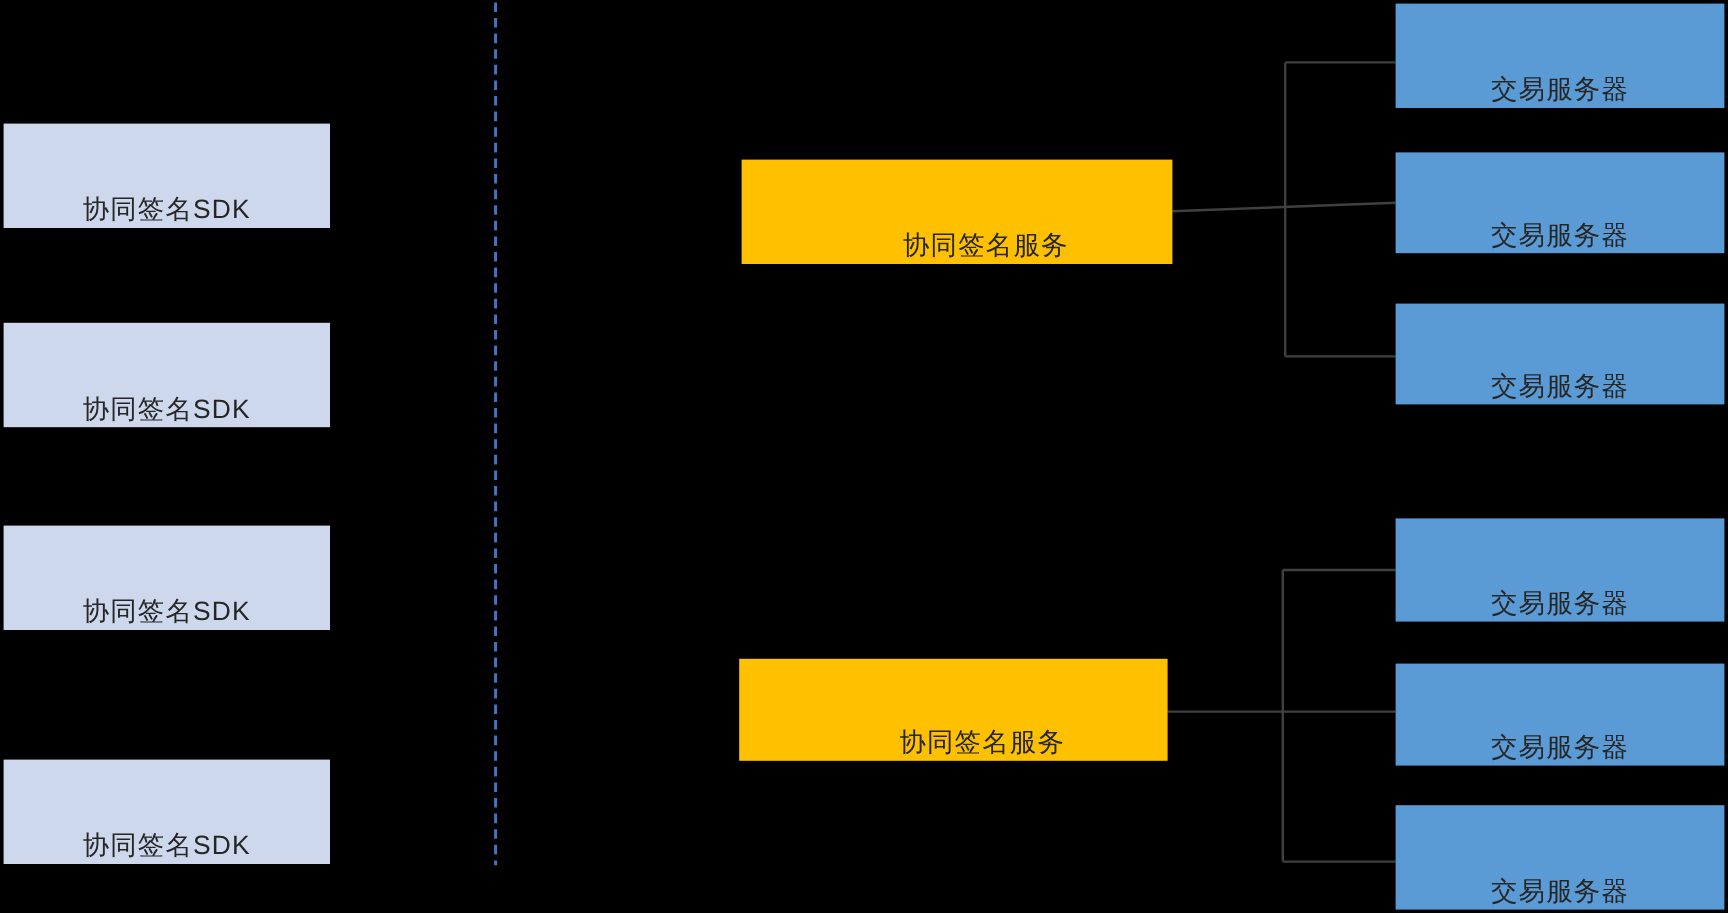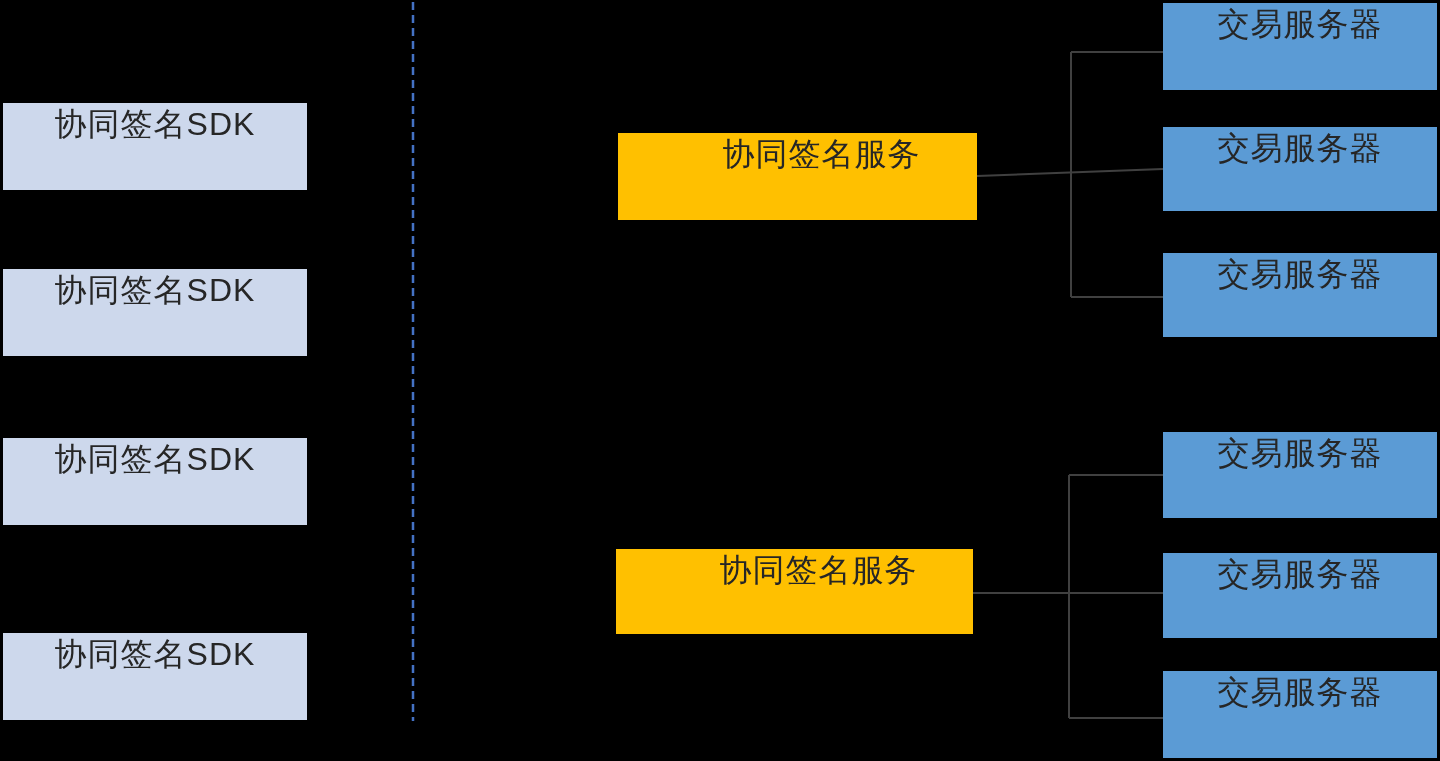--- a/index.html
+++ b/index.html
@@ -33,30 +33,30 @@
     stroke-width: 2;
   }
   .connector-layer line.separator {
     stroke: var(--separator-line);
     stroke-width: 2.5;
     stroke-dasharray: 8 5;
   }
   .box {
     position: absolute;
     display: flex;
-    align-items: flex-start;
+    align-items: flex-end;
     justify-content: center;
-    font-size: 32px;
+    font-size: 22px;
     color: var(--box-text);
     letter-spacing: 1px;
     white-space: nowrap;
   }
   .sdk-box {
     left: 3px;
-    width: 304px;
+    width: 272px;
     height: 87px;
     background: var(--sdk-box-fill);
   }
   .service-box {
     background: var(--service-box-fill);
     padding-left: 48px;
   }
   .server-box {
     left: 1163px;
     width: 274px;

